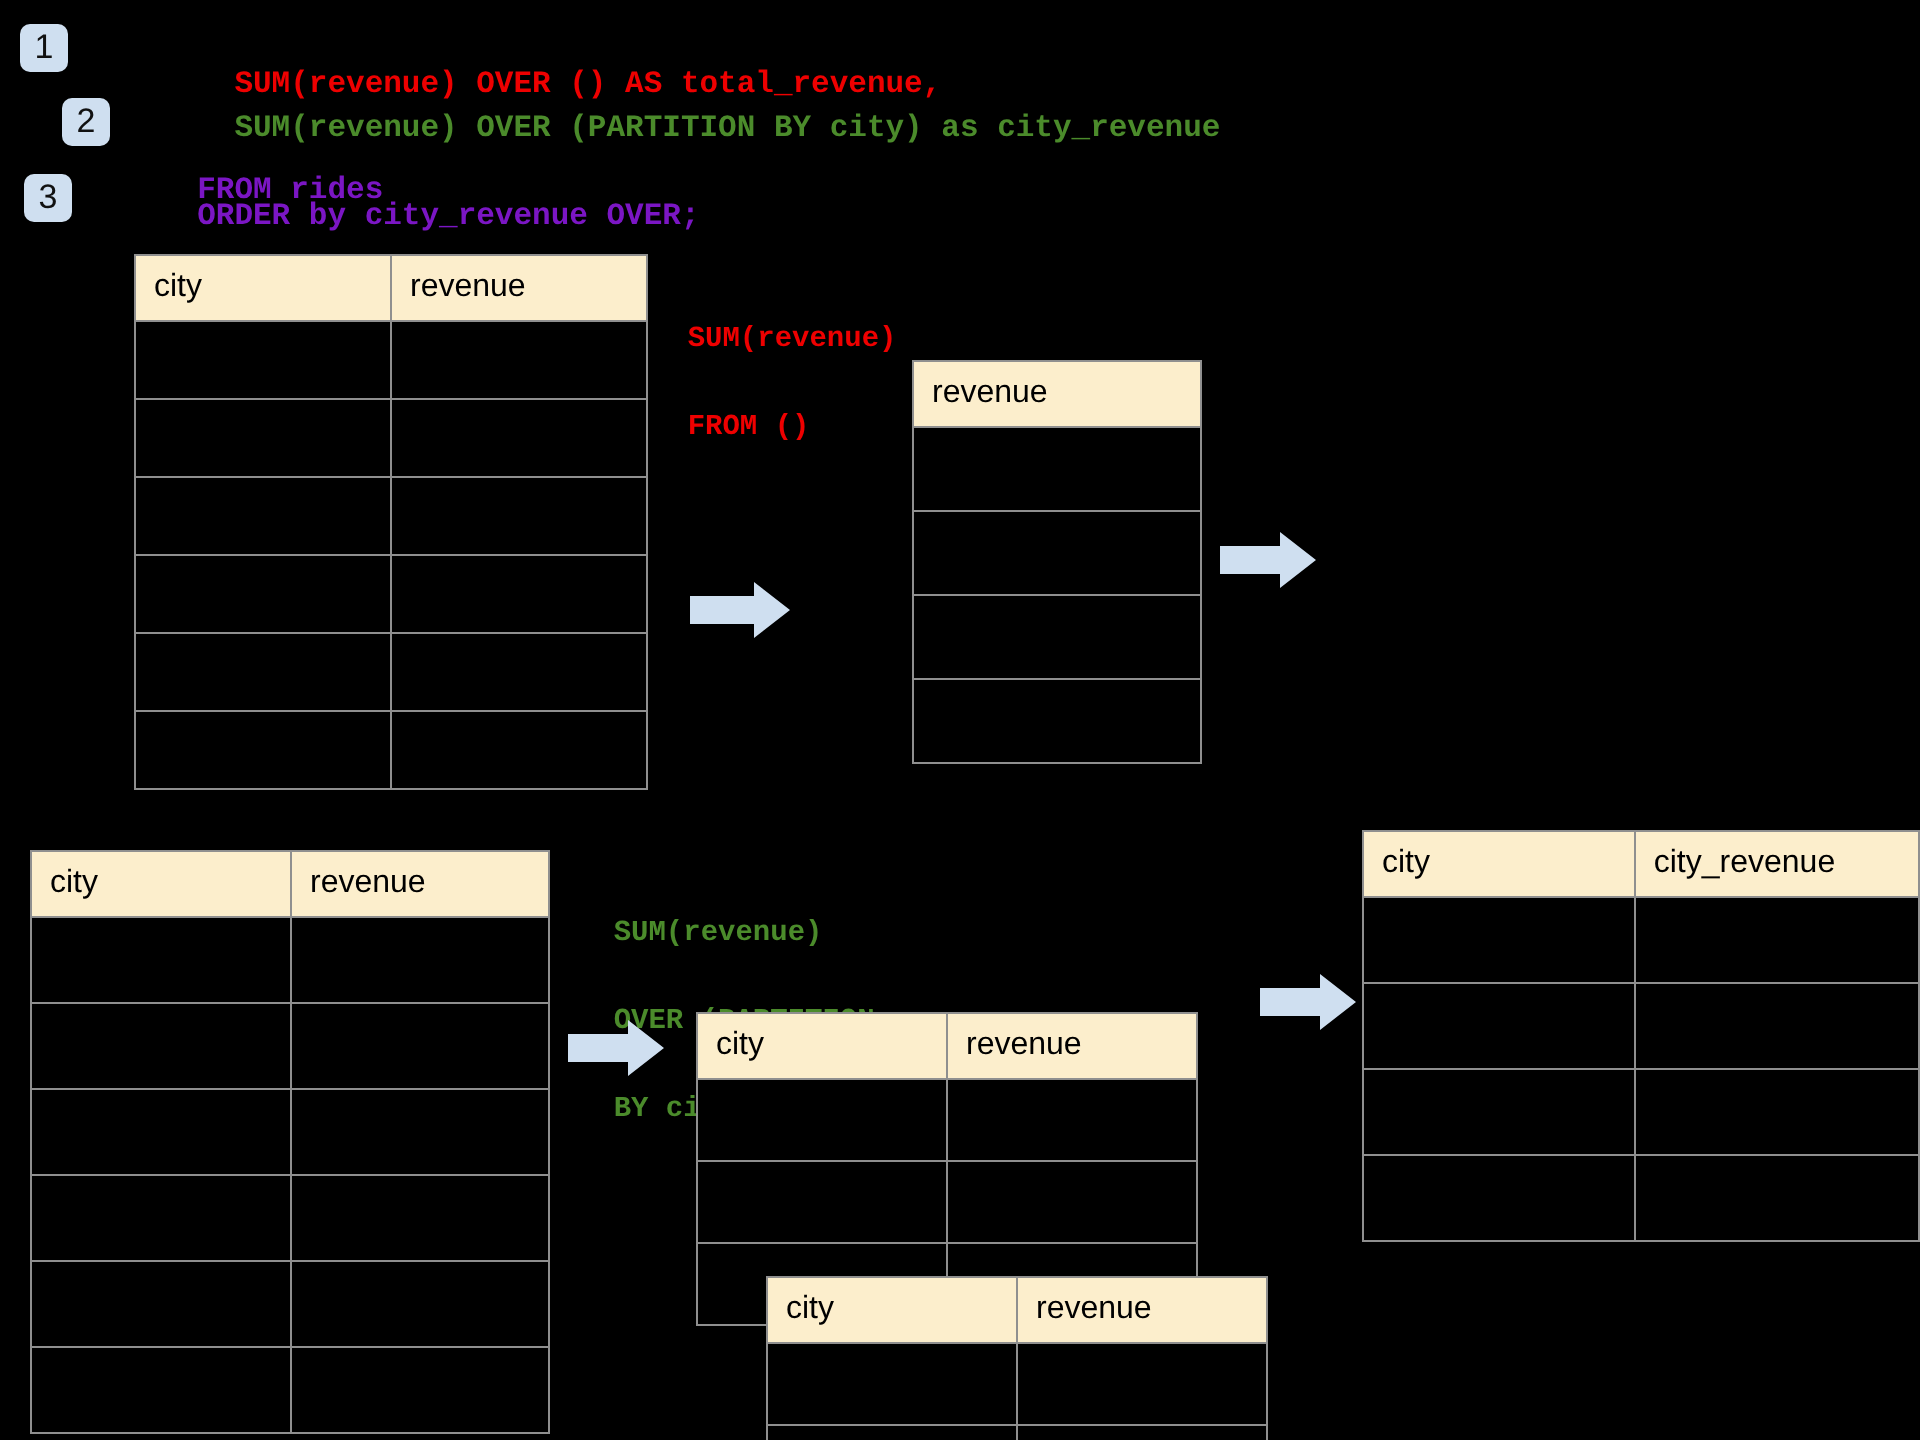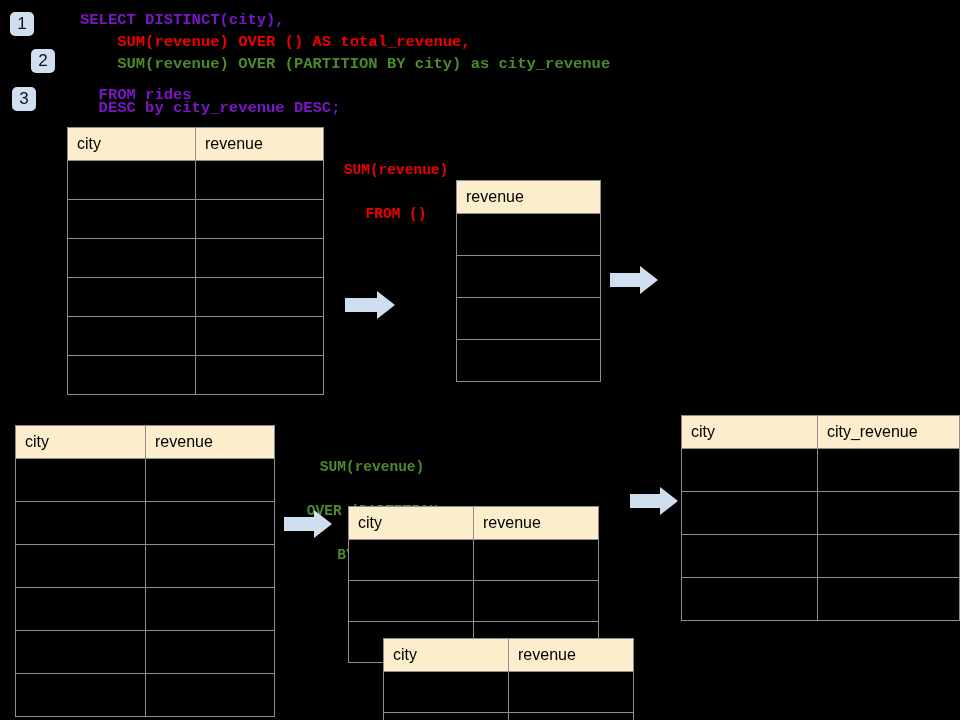--- a/index.html
+++ b/index.html
@@ -56,21 +56,20 @@
   }
 
   
   .annot {
     position: absolute;
     font-family: "Liberation Mono", monospace;
     font-size: 14.5px;
     line-height: 22px;
     font-weight: bold;
     white-space: pre;
-    text-align: center;
   }
   .annot-red   { color: #ee0000; }
   .annot-green { color: #4b8b2b; }
 
   
   .tbl {
     position: absolute;
     border-collapse: collapse;
     table-layout: fixed;
     background: #000000;
@@ -110,25 +109,24 @@
   <div class="badge" style="left:10px; top:12px;">
     <span>1</span>
   </div>
   <div class="badge" style="left:31px; top:49px;">
     <span>2</span>
   </div>
   <div class="badge" style="left:12px; top:87px;">
     <span>3</span>
   </div>
 
-  <div class="sql sql-purple" style="left:80px; top:10px;">SELECT DISTINCT(city),</div>
   <div class="sql sql-green" style="left:80px; top:54px;">    SUM(revenue) OVER (PARTITION BY city) as city_revenue</div>
   <div class="sql sql-red" style="left:80px; top:32px;">    SUM(revenue) OVER () AS total_revenue,</div>
   <div class="sql sql-purple" style="left:80px; top:85px;">  FROM rides</div>
-  <div class="sql sql-purple" style="left:80px; top:98px;">  DESC by city_revenue DESC;</div>
+  <div class="sql sql-purple" style="left:80px; top:98px;">  ORDER by city_revenue OVER;</div>
 
 
   <div class="annot annot-red" style="left:309px; top:137px;">
     <span>SUM(revenue)</span><br>
     <span>FROM ()</span>
   </div>
 
   <div class="annot annot-green" style="left:272px; top:434px;">
     <span>SUM(revenue)</span><br>
     <span>OVER (PARTITION</span><br>

